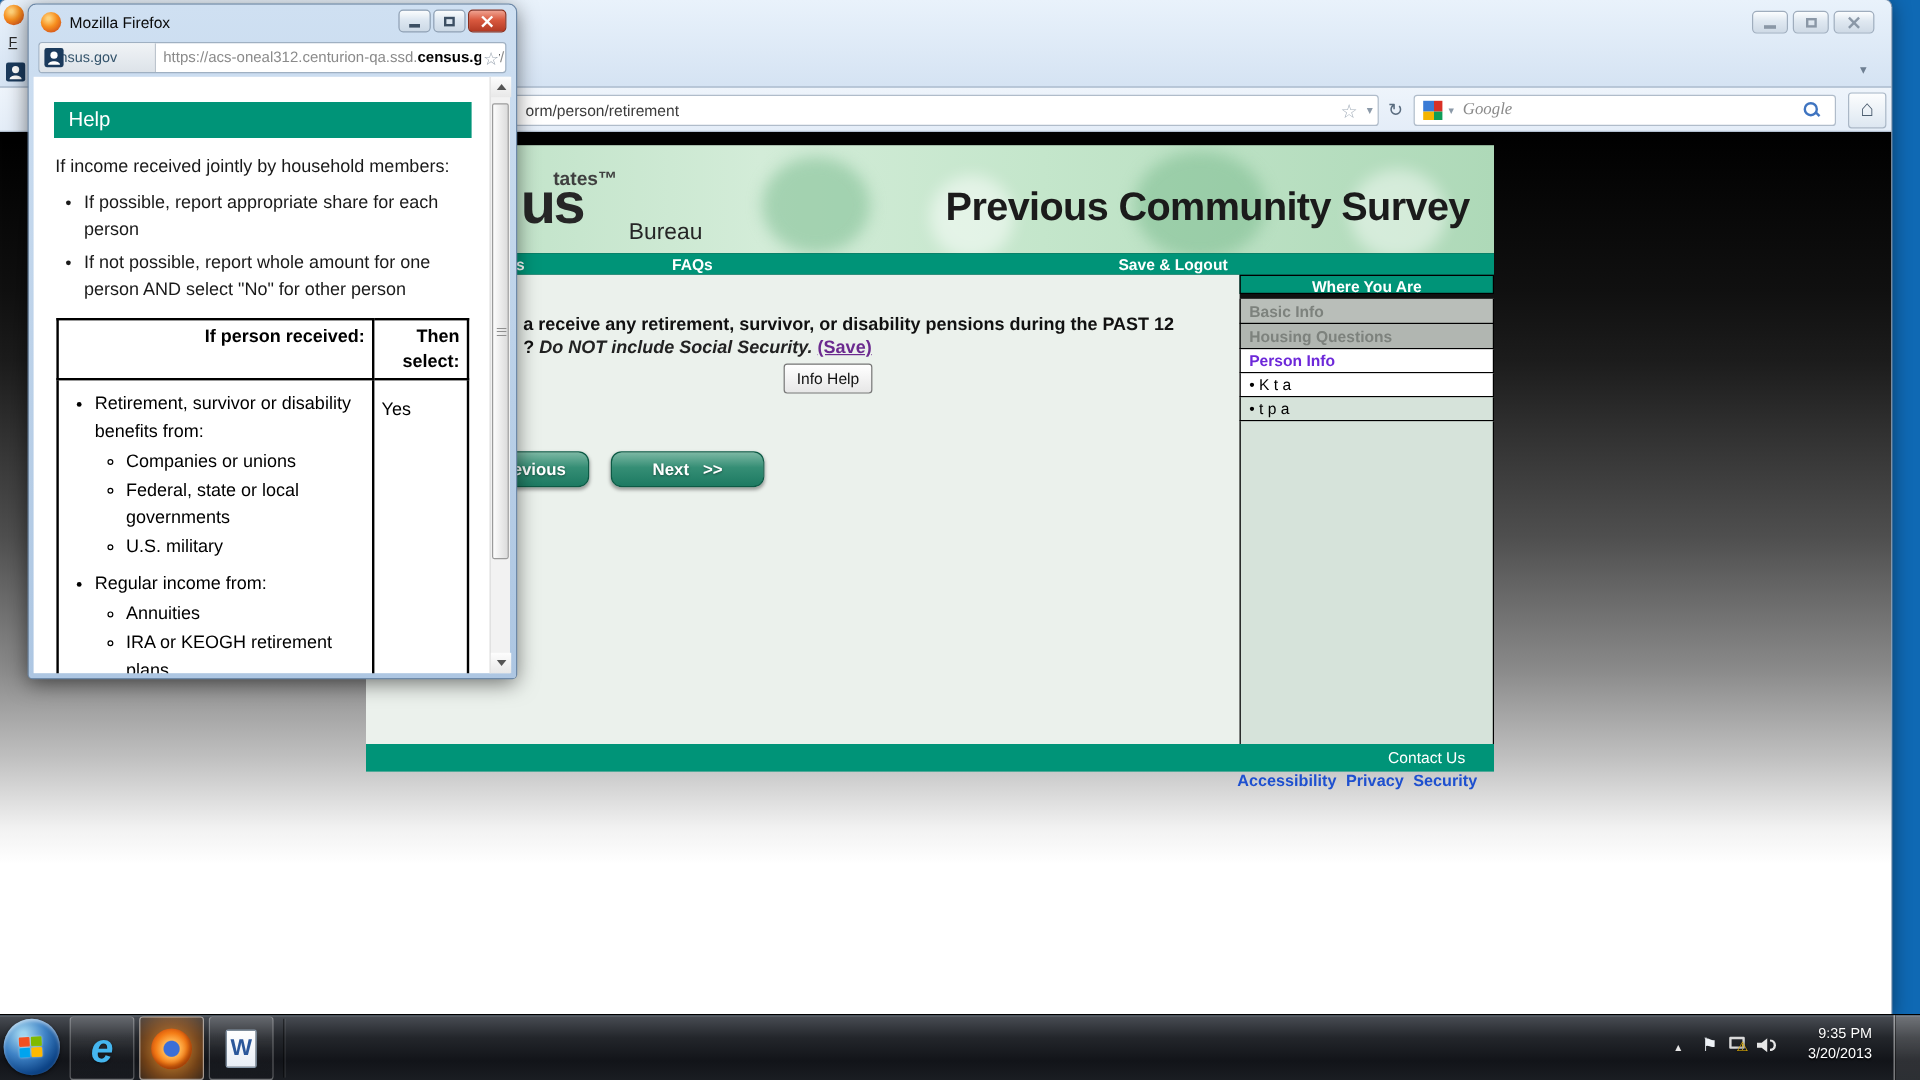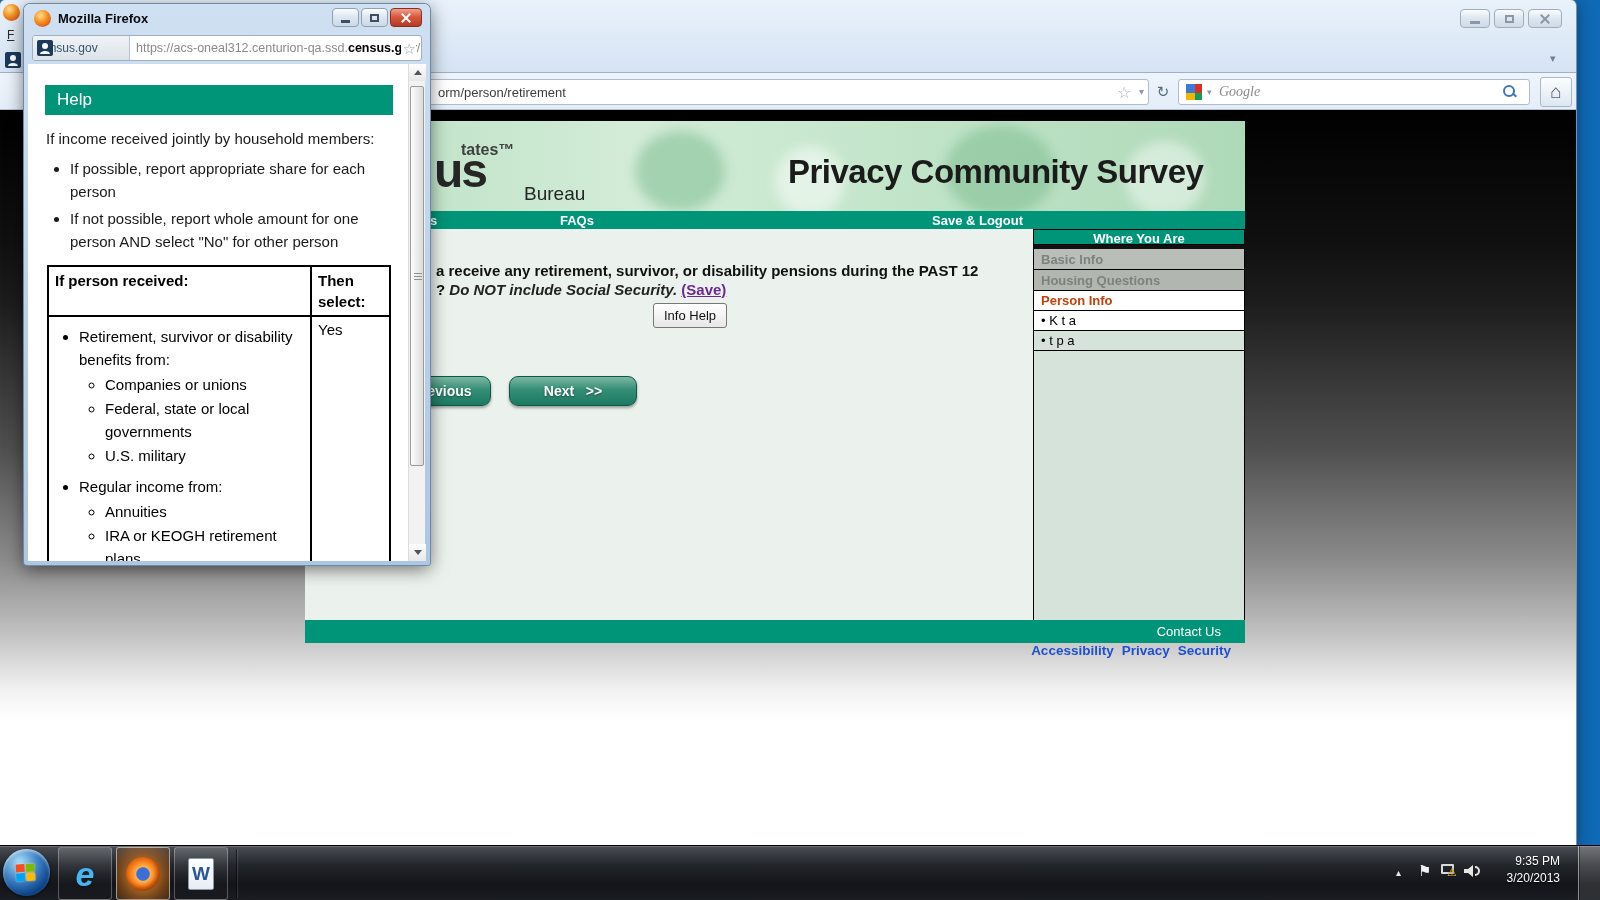--- a/index.html
+++ b/index.html
@@ -91,36 +91,36 @@
               text-shadow:0 1px 2px rgba(0,0,0,.4); box-shadow:0 2px 3px rgba(0,0,0,.35); white-space:pre; }
   .prev-btn { left:60px; width:126px; }
   .next-btn { left:204px; width:128px; }
   .sidebar { position:absolute; left:728px; top:0; width:212px; height:391px; }
   .sb-title { position:absolute; left:0; top:0; width:212px; height:16px; background:#009478; border:1px solid #000;
               color:#fff; font-size:13px; font-weight:bold; text-align:center; line-height:18px; }
   .sb-row { position:absolute; left:0; width:212px; border:1px solid #000; border-top:none;
             font-size:13px; padding-left:7px; display:flex; align-items:center; }
   .sb-basic   { top:20px; height:21px; background:#b9beb9; color:#7d827d; font-weight:bold; }
   .sb-housing { top:41px; height:21px; background:#b1b6b1; color:#7d827d; font-weight:bold; }
-  .sb-person  { top:62px; height:20px; background:#fff; color:#c2410c; font-weight:bold; }
+  .sb-person  { top:62px; height:20px; background:#fff; color:#6d28d9; font-weight:bold; }
   .sb-kta     { top:82px; height:20px; background:#fff; color:#000; }
   .sb-tpa     { top:102px; height:20px; background:#d6e3da; color:#000; }
   .sb-filler  { position:absolute; left:0; top:122px; width:212px; height:269px; background:#d6e3da;
                 border-left:1px solid #000; border-right:1px solid #000; }
   .contactbar { position:absolute; left:0; top:507px; width:940px; height:23px; background:#009478;
                 color:#fff; font-size:13px; text-align:right; padding:4px 24px 0 0; }
   .linksrow { position:absolute; left:0; top:530px; width:940px; height:22px;
               display:flex; justify-content:flex-end; gap:8px; padding-right:14px; }
   .flink { font-size:13.5px; font-weight:bold; color:#1e50cf; }
 
   
   .popup { position:absolute; left:24px; top:4px; width:406px; height:561px; z-index:5;
            background:linear-gradient(180deg,#cfe0f2,#b9cfe7 60%,#adc6e2); border-radius:6px 6px 3px 3px;
            box-shadow:0 0 0 1px #6d89a8, 0 4px 18px rgba(0,0,0,.55); }
-  .pp-titlebar { position:absolute; left:0; top:0; width:100%; height:28px;font-weight:bold; }
+  .pp-titlebar { position:absolute; left:0; top:0; width:100%; height:28px; }
   .pp-ff-icon { left:10px; top:6px; }
   .pp-title { position:absolute; left:34px; top:7px; font-size:13px; color:#0a0a0a; }
   .pp-btn { position:absolute; top:4px; height:19px; border:1px solid #8fa0b3; border-radius:4px;
             display:flex; align-items:center; justify-content:center;
             background:linear-gradient(180deg,#fbfdfe,#dde7f1 45%,#ccd9e6); }
   .pp-min { left:308px; width:27px; } .pp-max { left:337px; width:27px; }
   .pp-close { left:366px; width:32px; background:linear-gradient(180deg,#f0a18f,#d9593f 45%,#b33a24); border-color:#8c2e1c; }
   .pg-minbar { width:9px; height:3px; background:#3c4f63; margin-top:7px; }
   .pg-maxbox { width:9px; height:8px; border:2px solid #3c4f63; }
   .pg-x { position:relative; width:10px; height:10px; }
@@ -137,27 +137,27 @@
   .pp-url b { color:#000; }
   .pp-star { position:absolute; right:5px; top:4px; font-size:15px; color:#9aa5b1; background:#fff; padding-left:2px; }
   .pp-content { position:absolute; left:4px; top:60px; width:381px; height:497px; background:#fff; overflow:hidden; }
   .help-head { margin:21px 16px 15px 17px; height:30px; background:#009478; color:#fff;
                font-size:17px; line-height:30px; padding-left:12px; }
   .help-intro { margin:14px 0 0 18px; font-size:15px; color:#1a1a1a; }
   .help-list { margin:10px 0 0 16px; padding-left:26px; width:352px; }
   .help-list li { font-size:15px; color:#1a1a1a; line-height:23px; margin-bottom:4px; }
   .help-table { border-collapse:collapse; margin:12px 0 0 19px; width:342px; table-layout:fixed; }
   .help-table th, .help-table td { border:2px solid #000; vertical-align:top; text-align:left; }
-  .help-table th { font-size:15px; font-weight:bold; padding:3px 6px; line-height:21px; }
+  .help-table th { font-size:15px; font-weight:bold; padding:3px 6px; line-height:21px;text-align:right; }
   .col1 { width:263px; } .col2 { width:79px; }
   .tbl-ul { margin:8px 0 0 0; padding-left:30px; }
   .tbl-ul > li { font-size:15px; line-height:23px; margin-bottom:8px; }
   .tbl-ul ul { padding-left:26px; margin-top:2px; }
   .tbl-ul ul li { font-size:15px; line-height:23px; margin-bottom:1px; }
-  .tbl-yes { font-size:15px; padding:4px 6px; }
+  .tbl-yes { font-size:15px; padding:16px 6px; }
   .pp-scroll { position:absolute; right:5px; top:60px; width:17px; height:497px; background:#f2f2f2; border-left:1px solid #dcdcdc; }
   .sc-btn { position:absolute; left:0; width:17px; height:17px; background:linear-gradient(180deg,#fdfdfd,#e8e8e8); display:flex; align-items:center; justify-content:center; }
   .sc-up { top:0; } .sc-down { bottom:0; }
   .tri-up { width:0; height:0; border-left:4px solid transparent; border-right:4px solid transparent; border-bottom:5px solid #555; }
   .tri-down { width:0; height:0; border-left:4px solid transparent; border-right:4px solid transparent; border-top:5px solid #555; }
   .sc-thumb { position:absolute; left:1px; top:22px; width:14px; height:380px; border:1px solid #9a9a9a; border-radius:2px;
               background:linear-gradient(90deg,#fdfdfd,#dcdcdc); }
   .sc-grip { position:absolute; left:3px; top:186px; width:8px; height:8px;
              background:repeating-linear-gradient(180deg,#8f8f8f 0 1px,transparent 1px 3px); }
 
@@ -259,21 +259,21 @@
         <div class="page-topstrip"></div>
 
         <div class="banner">
           <span class="blob b1"></span>
           <span class="blob b2"></span>
           <span class="blob b3"></span>
           <span class="blob b4"></span>
           <span class="logo-top">tates™</span>
           <span class="logo-big">us</span>
           <span class="logo-bottom">Bureau</span>
-          <span class="banner-title">Privacy Community Survey</span>
+          <span class="banner-title">Previous Community Survey</span>
         </div>
 
         <div class="navbar">
           <span class="nav-item nav-frag">ns</span>
           <span class="nav-item nav-faqs">FAQs</span>
           <span class="nav-item nav-save">Save &amp; Logout</span>
         </div>
 
         <div class="page-body">
           <div class="body-left">

